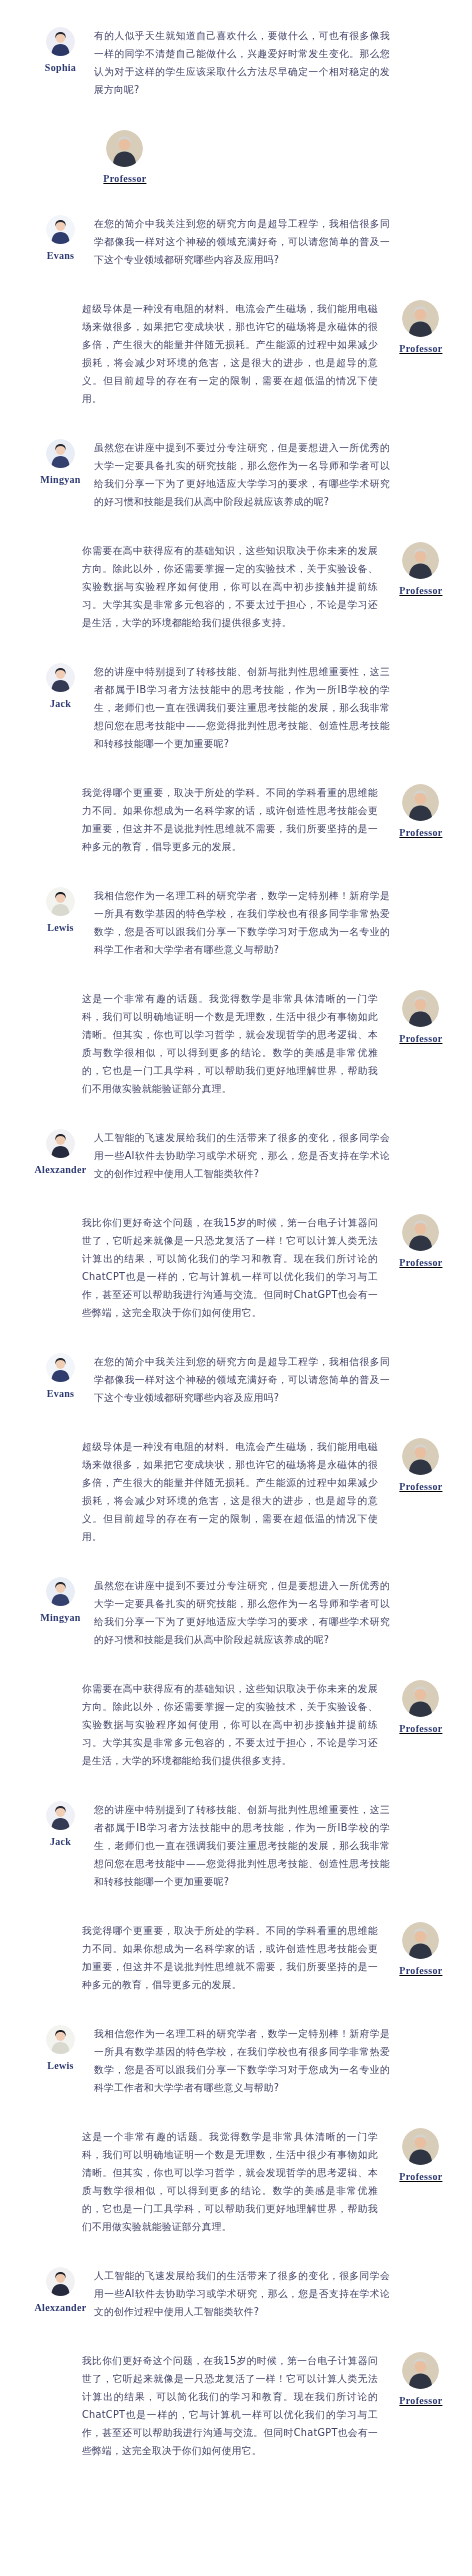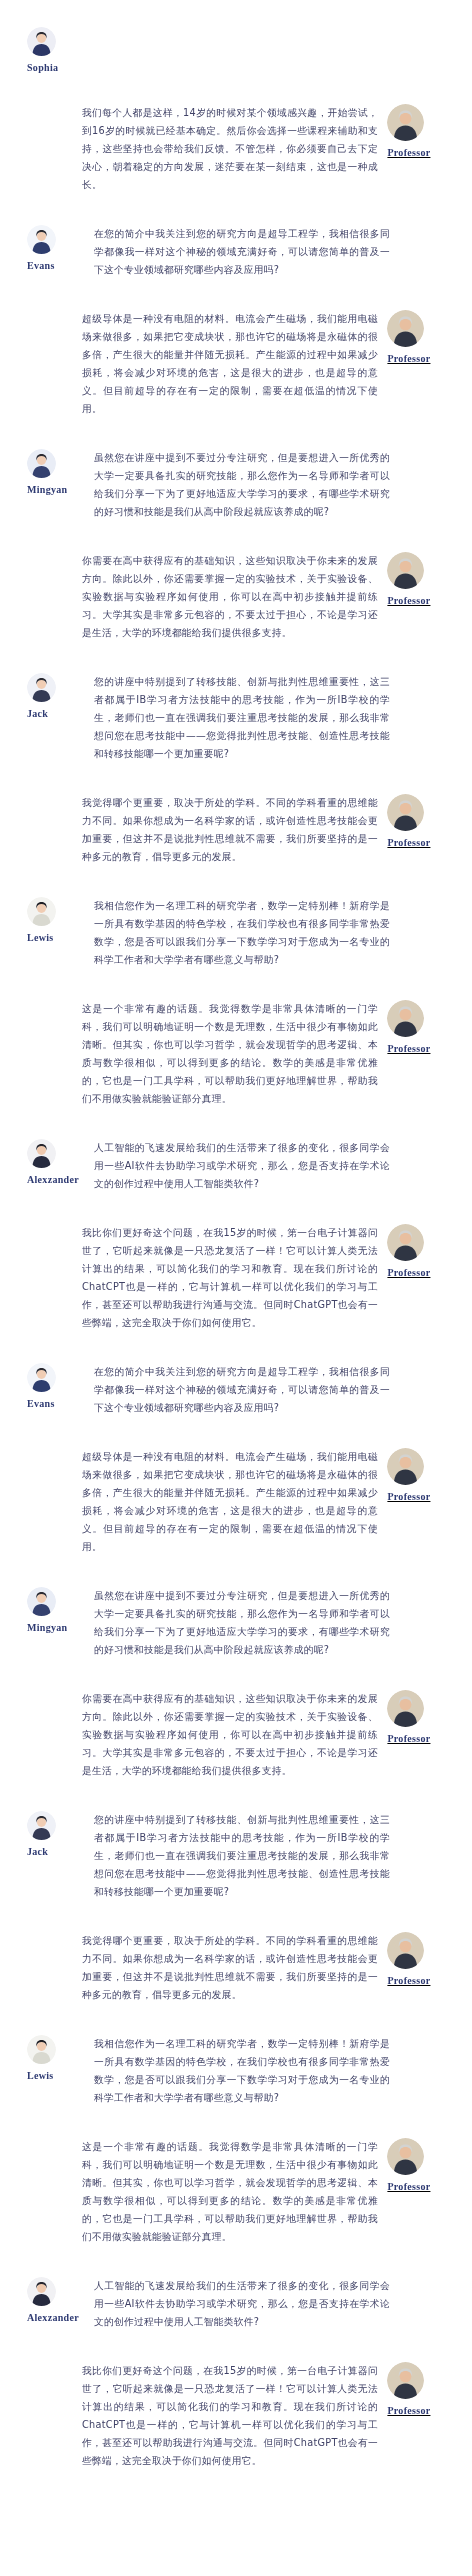--- a/index.html
+++ b/index.html
@@ -26,21 +26,21 @@
   .row.left {
     margin-top: 9.4px;
     padding-left: 27px;
   }
   .row.right {
     padding-left: 82px;
   }
   .avatar-col {
     display: flex;
     flex-direction: column;
-    align-items: flex-start;
+    align-items: center;
     width: 67px;
     flex: 0 0 67px;
   }
   .row.right .avatar-col {
     order: 2;
     margin-left: 9.4px;
     text-decoration: underline;
   }
   .row.right .msg-text { order: 1; }
   .avatar {
@@ -84,34 +84,34 @@
       <span class="avatar">
         <svg viewBox="0 0 60 60">
           <circle class="av-bg" cx="30" cy="30" r="30" fill="#edeef5"></circle>
           <path class="av-body" d="M11 60 C 11 42.5 19 35 30 35 C 41 35 49 42.5 49 60 Z" fill="#2c3766"></path>
           <circle class="av-head" cx="30" cy="23.5" r="9.5" fill="#f0cdb4"></circle>
           <path class="av-hair" d="M19.2 24 C 18.3 12.8 25 10.4 30 10.4 C 35 10.4 41.7 12.8 40.8 24 C 39.4 17 35.4 14.6 30 14.6 C 24.6 14.6 20.6 17 19.2 24 Z" fill="#2b2b33"></path>
         </svg>
       </span>
       <span class="speaker-name">Sophia</span>
     </div>
-  </div>
-    <div class="row right">
-    <div class="avatar-col">
-      <span class="avatar">
-        <svg viewBox="0 0 60 60">
-          <circle class="av-bg" cx="30" cy="30" r="30" fill="#d8cdb9"></circle>
-          <path class="av-body" d="M11 60 C 11 42.5 19 35 30 35 C 41 35 49 42.5 49 60 Z" fill="#2f3543"></path>
-          <circle class="av-head" cx="30" cy="23.5" r="9.5" fill="#e8bfa0"></circle>
-          <path class="av-hair" d="M19.2 24 C 18.3 12.8 25 10.4 30 10.4 C 35 10.4 41.7 12.8 40.8 24 C 39.4 17 35.4 14.6 30 14.6 C 24.6 14.6 20.6 17 19.2 24 Z" fill="#d3d3d1"></path>
-        </svg>
-      </span>
-      <span class="speaker-name">Professor</span>
-    </div>
-    <div class="msg-text">我们每个人都是这样，14岁的时候对某个领域感兴趣，开始尝试，到16岁的时候就已经基本确定。然后你会选择一些课程来辅助和支持，这些坚持也会带给我们反馈。不管怎样，你必须要自己去下定决心，朝着稳定的方向发展，迷茫要在某一刻结束，这也是一种成长。</div>
+    <div class="msg-text">有的人似乎天生就知道自己喜欢什么，要做什么，可也有很多像我一样的同学不清楚自己能做什么，兴趣爱好时常发生变化。那么您认为对于这样的学生应该采取什么方法尽早确定一个相对稳定的发展方向呢?</div>
+  </div>
+    <div class="row right">
+    <div class="avatar-col">
+      <span class="avatar">
+        <svg viewBox="0 0 60 60">
+          <circle class="av-bg" cx="30" cy="30" r="30" fill="#d8cdb9"></circle>
+          <path class="av-body" d="M11 60 C 11 42.5 19 35 30 35 C 41 35 49 42.5 49 60 Z" fill="#2f3543"></path>
+          <circle class="av-head" cx="30" cy="23.5" r="9.5" fill="#e8bfa0"></circle>
+          <path class="av-hair" d="M19.2 24 C 18.3 12.8 25 10.4 30 10.4 C 35 10.4 41.7 12.8 40.8 24 C 39.4 17 35.4 14.6 30 14.6 C 24.6 14.6 20.6 17 19.2 24 Z" fill="#d3d3d1"></path>
+        </svg>
+      </span>
+      <span class="speaker-name">Professor</span>
+    </div>
   </div>
     <div class="row left">
     <div class="avatar-col">
       <span class="avatar">
         <svg viewBox="0 0 60 60">
           <circle class="av-bg" cx="30" cy="30" r="30" fill="#f2f5fa"></circle>
           <path class="av-body" d="M11 60 C 11 42.5 19 35 30 35 C 41 35 49 42.5 49 60 Z" fill="#2e3d6e"></path>
           <circle class="av-head" cx="30" cy="23.5" r="9.5" fill="#f0cdb4"></circle>
           <path class="av-hair" d="M19.2 24 C 18.3 12.8 25 10.4 30 10.4 C 35 10.4 41.7 12.8 40.8 24 C 39.4 17 35.4 14.6 30 14.6 C 24.6 14.6 20.6 17 19.2 24 Z" fill="#2b2b33"></path>
         </svg>

